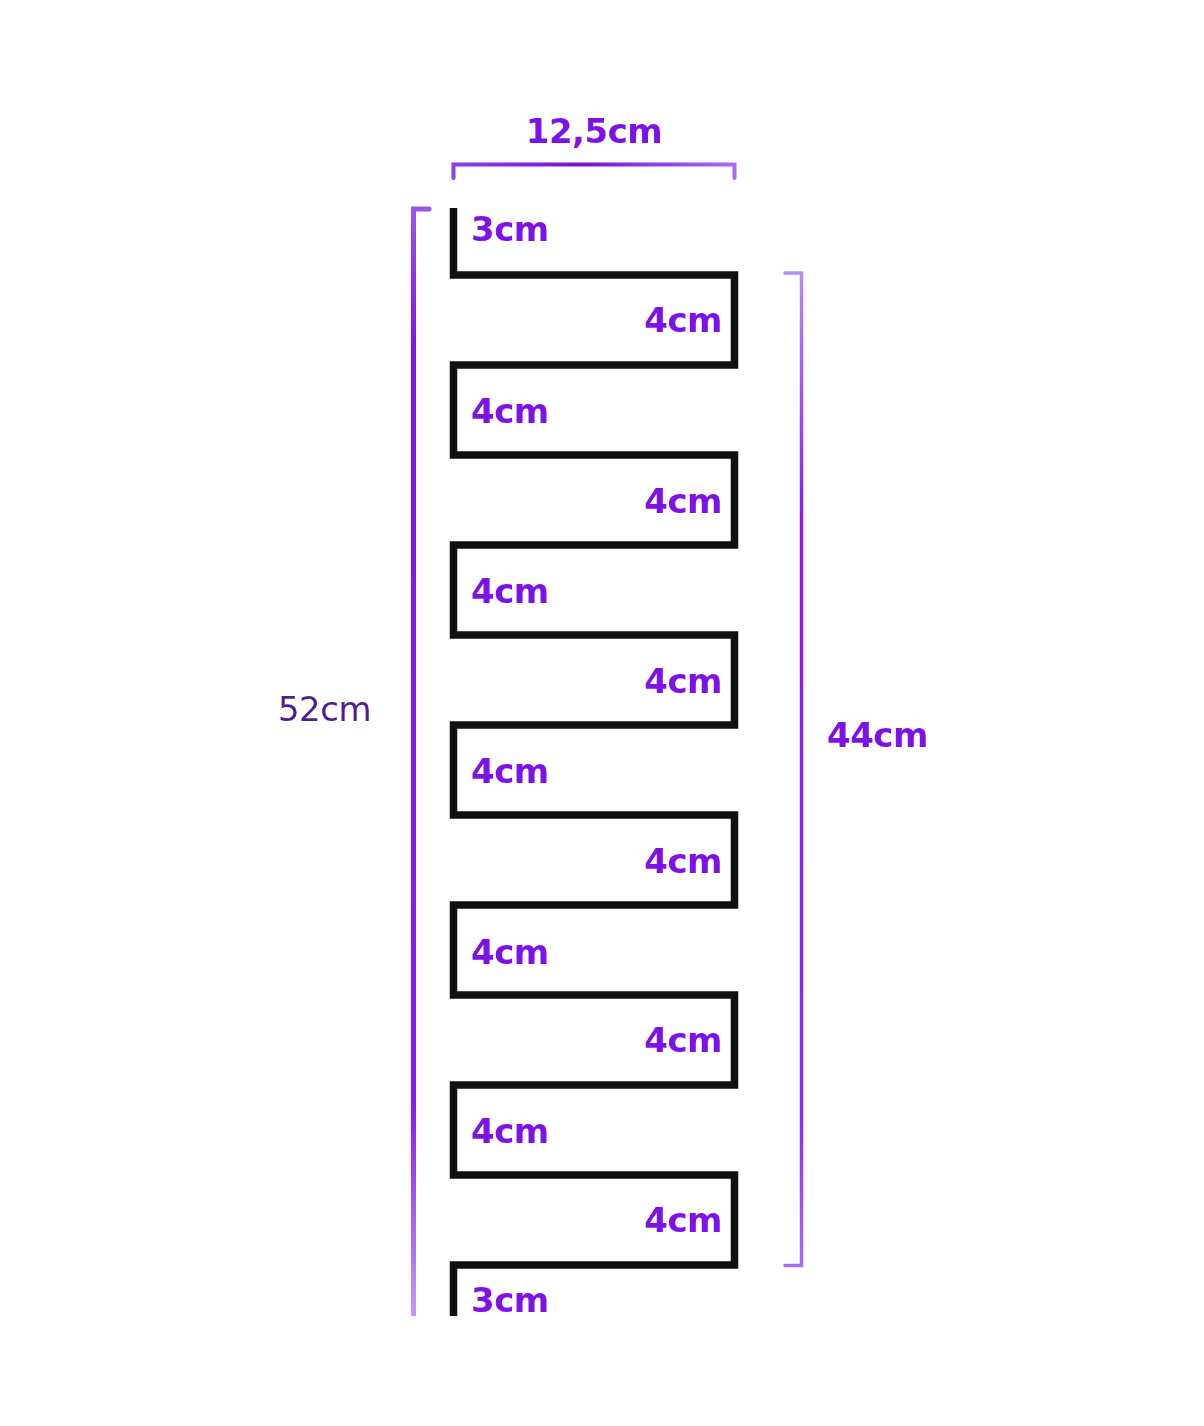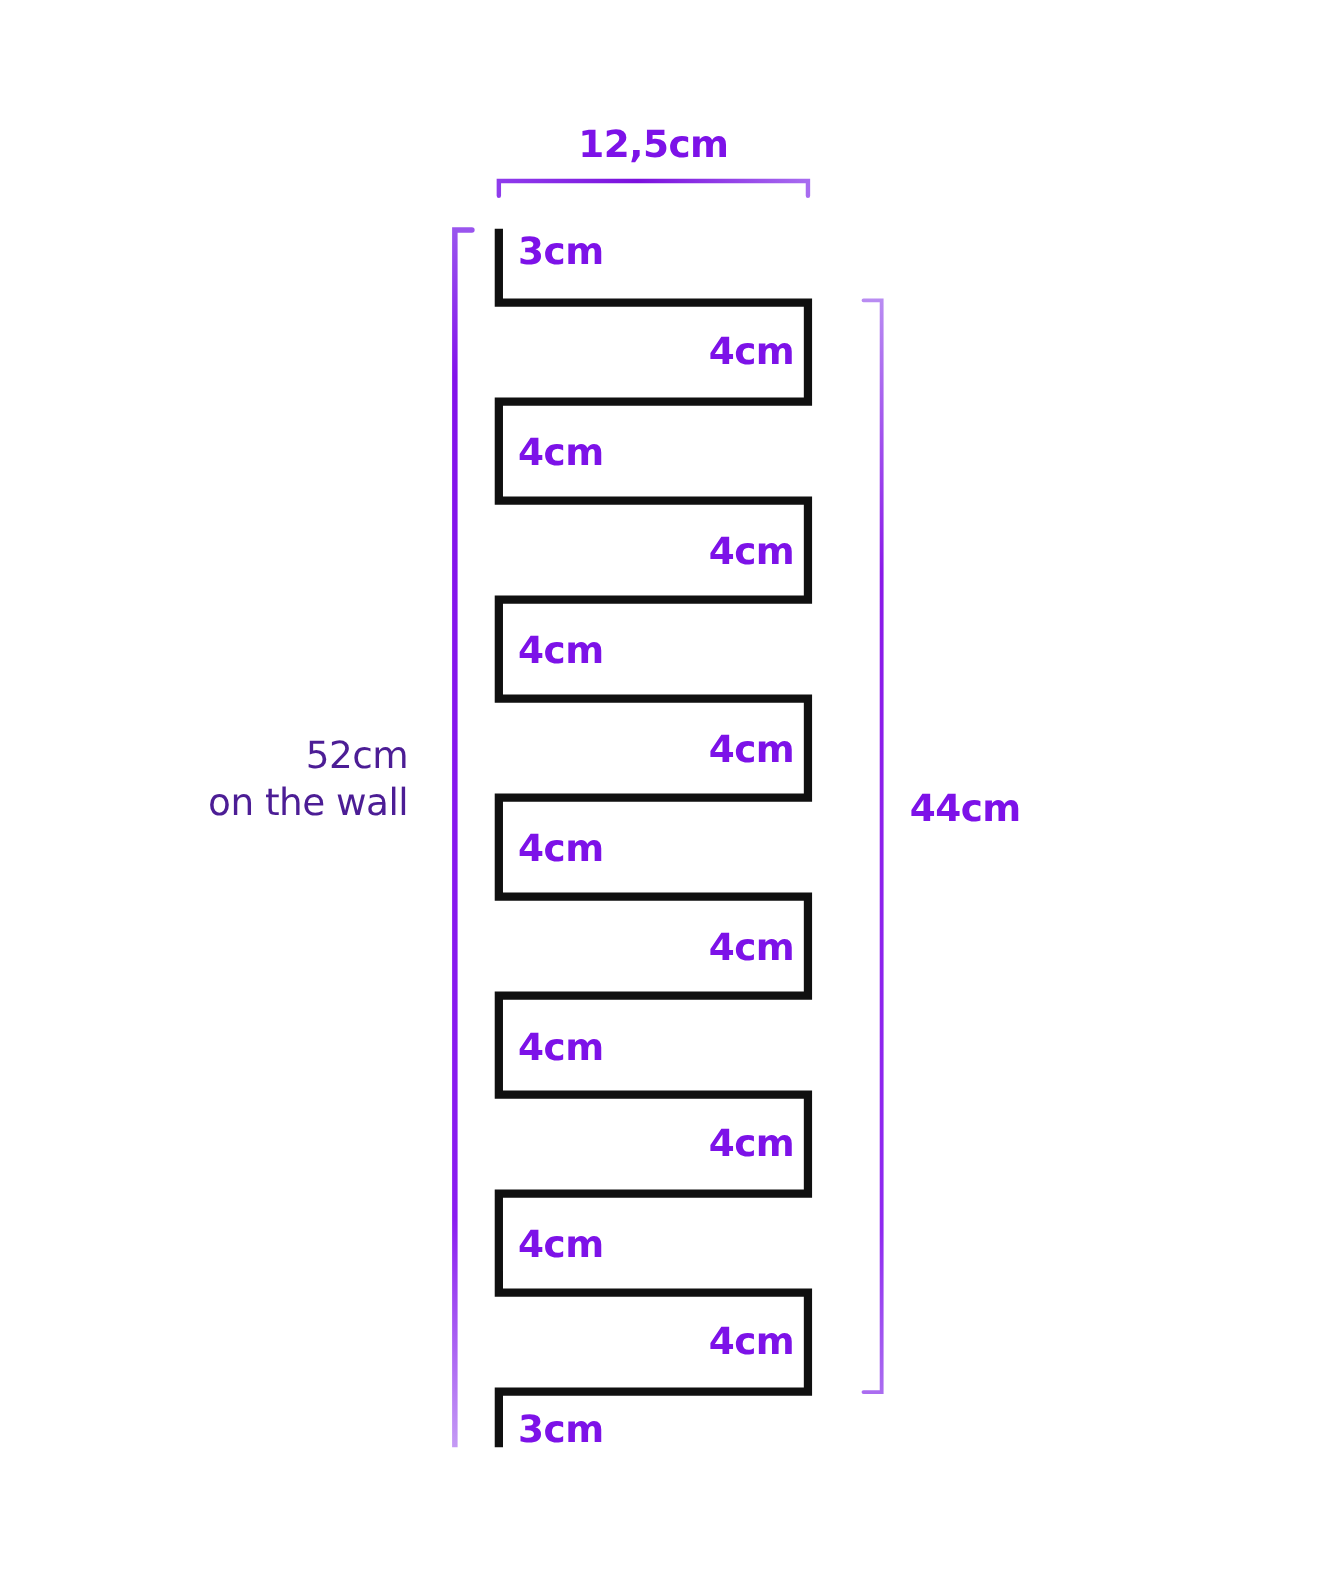--- a/index.html
+++ b/index.html
@@ -84,21 +84,20 @@
 
     <path d="M453.5 208 V275 H734.5 V365 H453.5 V455 H734.5 V545 H453.5 V635 H734.5 V725
              H453.5 V815 H734.5 V905 H453.5 V995 H734.5 V1085 H453.5 V1175 H734.5 V1265
              H453.5 V1334" fill="none" stroke="#101010" stroke-width="7.5" stroke-linejoin="miter"></path>
   </svg>
 
   <div class="dim-label center-anchor" style="left:594px; top:132px;">12,5cm</div>
 
   <div class="wall-label" style="right:833px; top:709px;">
     <div>52cm</div>
-    <div>on the wall</div>
   </div>
 
   <div class="dim-label" style="left:827px; top:736px;">44cm</div>
 
   <div class="dim-label" style="left:471px; top:230px;">3cm</div>
 
   <div class="dim-label right-align" style="right:482px; top:321px;">4cm</div>
 
   <div class="dim-label" style="left:471px; top:412px;">4cm</div>
 

